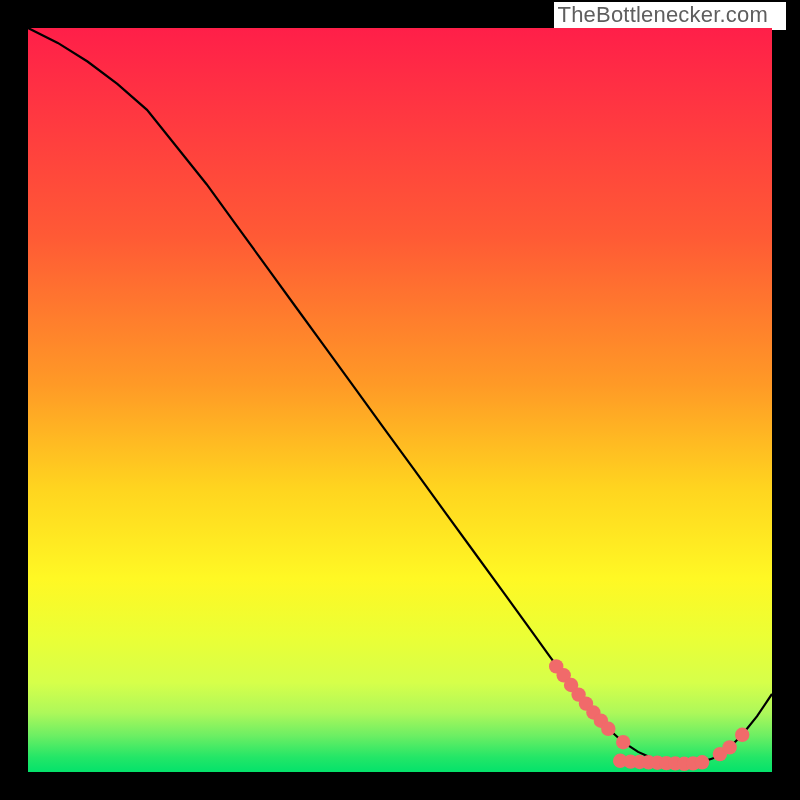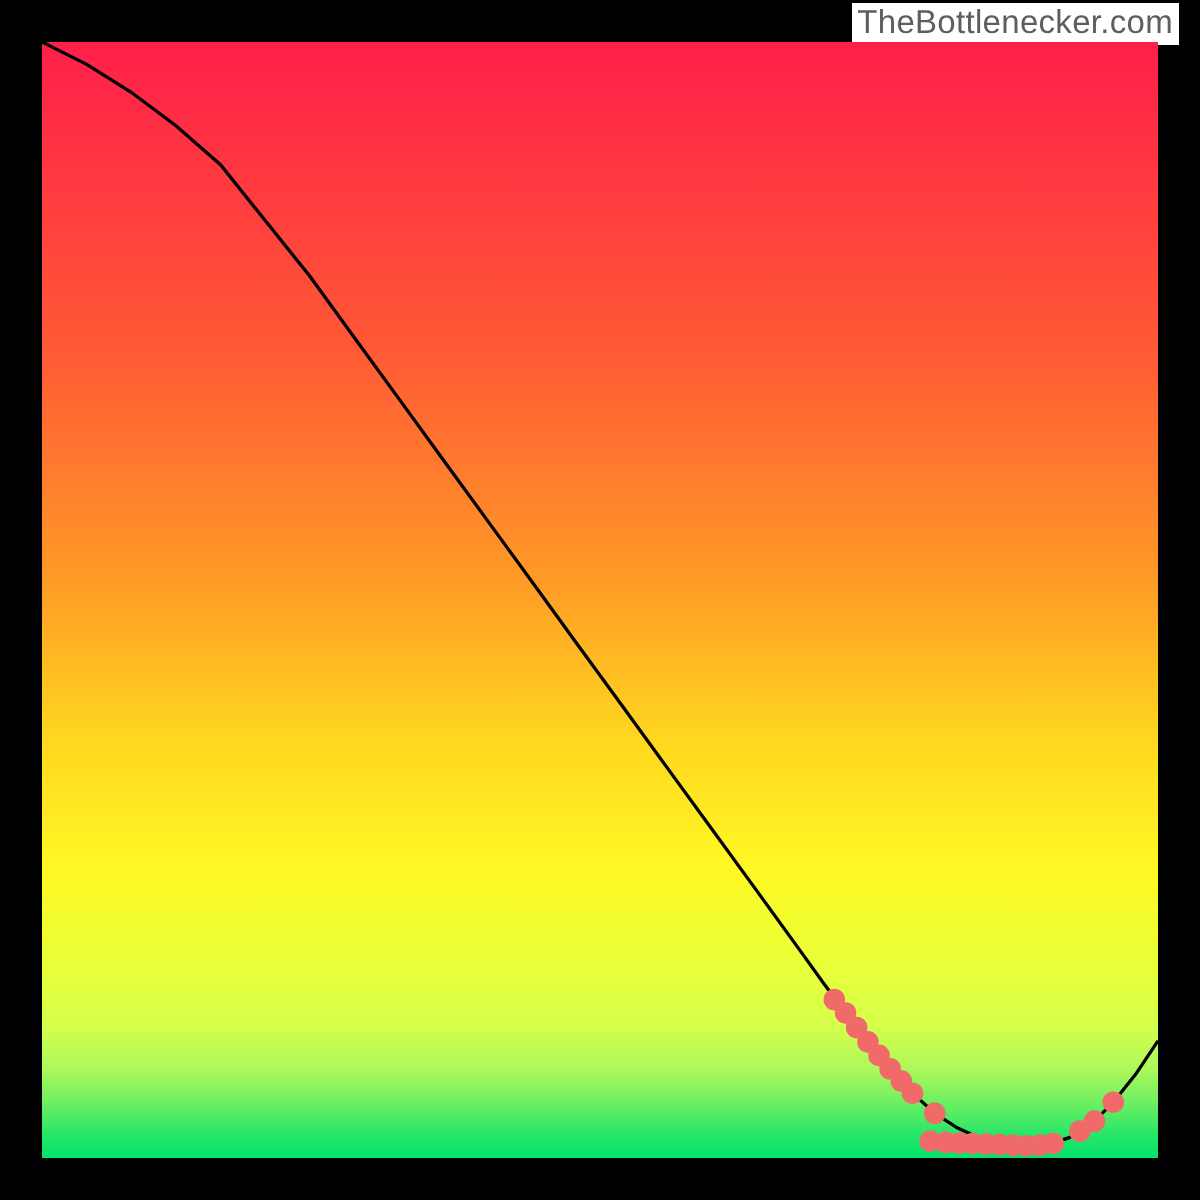--- a/index.html
+++ b/index.html
@@ -21,21 +21,21 @@
   }
   .watermark {
     position: absolute;
     top: 2px;
     right: 14px;
     color: #5e5e5e;
     font-size: 22px;
     font-weight: 500;
     letter-spacing: 0.2px;
     background: #fff;
-    padding: 0 4px 2px 4px;
+    padding: 0 18px 2px 4px;
     line-height: 26px;
   }
   .plot {
     position: absolute;
     left: 28px;
     top: 28px;
     width: 744px;
     height: 744px;
   }
   svg { display: block; }

